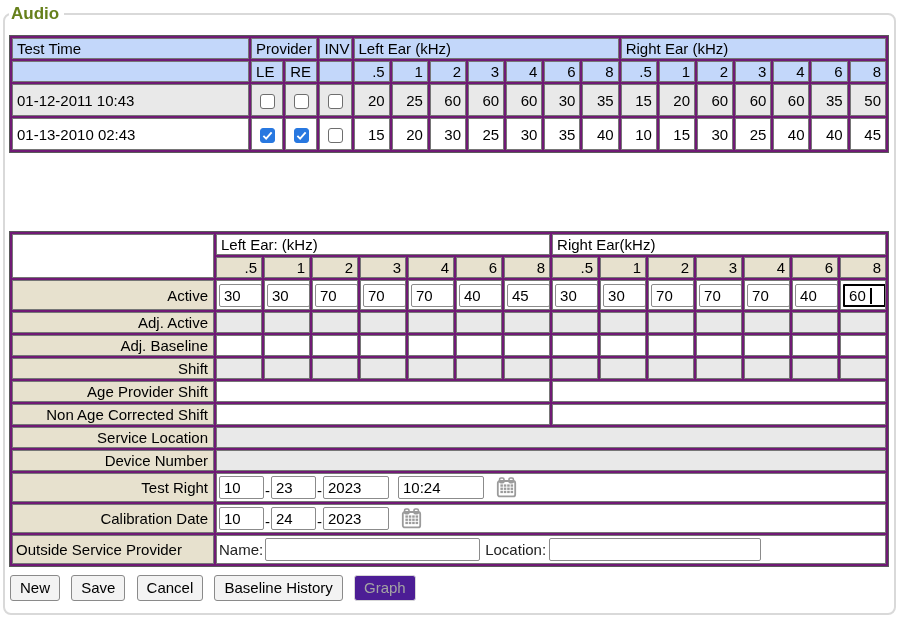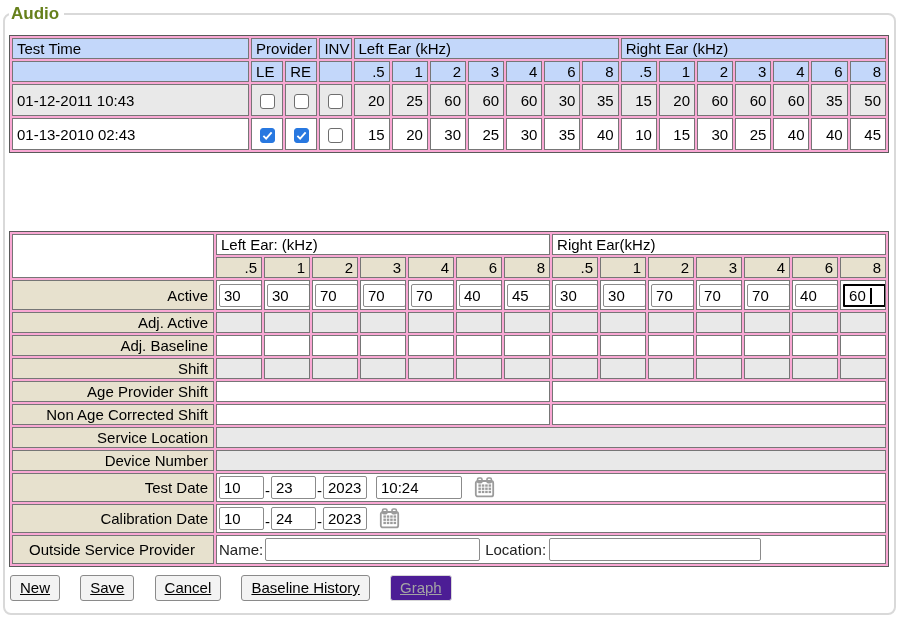--- a/index.html
+++ b/index.html
@@ -1,19 +1,19 @@
 <!DOCTYPE html>
 <html><head>
 <meta charset="utf-8">
 <style>
   html,body{margin:0;padding:0;background:#fff;}
   body{width:918px;height:617px;font-family:"Liberation Sans",sans-serif;font-size:15px;color:#000;overflow:hidden;}
   fieldset{margin:4px 22px 0 3px;border:2px solid #d9d9d9;border-radius:8px;padding:0 4px 12px 4px;min-height:600px;box-sizing:border-box;}
   legend{font-weight:bold;font-size:17px;color:#66801b;padding:0 5px 0 2px;margin-left:0;}
-  table{border-collapse:separate;border-spacing:2px;table-layout:fixed;border:1px solid #5a5a5a;background:#f9a8d4;}
+  table{border-collapse:separate;border-spacing:2px;table-layout:fixed;border:1px solid #5a5a5a;background:#701a75;}
   td{border:1px solid #767676;padding:1px 4px;height:20px;white-space:nowrap;overflow:hidden;font-size:15px;box-sizing:border-box;}
   .r{text-align:right}.l{text-align:left}
   
   .hist{margin-top:11px;width:880px;}
   .hist tr.bluehdr td{background:#c3d7fa;}
   .hist tr.datarow td{height:32px;}
   .hist tr.greyrow td{background:#e9e9e9;}
   .hist tr.whiterow td{background:#fff;}
   .hist td.chk{padding:1px;text-align:center;}
   .cb{display:inline-block;width:15px;height:15px;border:1px solid #6e6e6e;border-radius:3px;background:#fff;vertical-align:middle;box-sizing:border-box;cursor:pointer;}
@@ -27,28 +27,28 @@
   .entry td.grey{background:#e9e9e9;}
   .entry td.lblcol{text-align:right;padding-right:5px;}
   .entry tr.activerow td{height:30px;}
   .entry tr.daterow td{height:29px;}
   .entry td.inpcell{padding:2px 2px;}
   input[type=text]{font-family:"Liberation Sans",sans-serif;font-size:15px;border:1px solid #8b8b8b;border-radius:2px;height:23px;box-sizing:border-box;padding:0 2px 0 4px;margin:0;background:#fff;vertical-align:middle;}
   input.num{width:43px;}
   .wrap{position:relative;display:inline-block;}
   input.num.focus{border:2px solid #000;border-radius:1px;}
   .caret{position:absolute;left:27px;top:4px;width:1.5px;height:16px;background:#000;}
-  input.d2{width:45px;} input.d4{width:44px;} input.time{width:86px;margin-left:9px;}
+  input.d2{width:45px;} input.d4{width:66px;} input.time{width:86px;margin-left:9px;}
   input.name{width:215px;margin-left:2px;} input.loc{width:212px;margin-left:3px;}
   .dash{display:inline-block;margin:0 1px;vertical-align:bottom;}
   .flabel{display:inline-block;vertical-align:middle;color:#222;}
   .cal{display:inline-block;background:none;border:none;padding:0;margin:0 0 0 12px;vertical-align:middle;cursor:pointer;line-height:0;}
   
   .btnbar{margin:8px 0 0 1px;}
-  .btn{font-family:"Liberation Sans",sans-serif;font-size:15px;background:#f3f3f3;border:1px solid #8a8a8a;border-radius:3px;padding:3px 9px 4px 9px;margin-right:16px;color:#000;cursor:pointer;text-decoration:underline;}
+  .btn{font-family:"Liberation Sans",sans-serif;font-size:15px;background:#f3f3f3;border:1px solid #8a8a8a;border-radius:3px;padding:3px 9px 4px 9px;margin-right:7px;color:#000;cursor:pointer;}
   .btn[disabled]{color:#a4a4a4;border-color:#d7d7d7;background:#4c1d95;cursor:default;}
 </style>
 </head>
 <body>
 
 <fieldset>
   <legend>Audio</legend>
 
   <table class="hist">
     <colgroup>
@@ -266,21 +266,21 @@
     </tr>
     <tr>
       <td class="tan lblcol">Service Location</td>
       <td colspan="14" class="grey"></td>
     </tr>
     <tr>
       <td class="tan lblcol">Device Number</td>
       <td colspan="14" class="grey"></td>
     </tr>
     <tr class="daterow">
-      <td class="tan lblcol">Test Date</td>
+      <td class="tan lblcol">Test Right</td>
       <td colspan="14" class="inpcell">
         <input type="text" class="d2" value="10" style=""><span class="dash">-</span><input type="text" class="d2" value="23" style=""><span class="dash">-</span><input type="text" class="d4" value="2023" style=""><input type="text" class="time" value="10:24" style=""><span class="cal"><svg width="21" height="21" viewBox="0 0 21 21">
                 <rect x="3.6" y="1" width="4.4" height="4.6" rx="1.4" fill="none" stroke="#9b9b9b" stroke-width="1.6"></rect>
                 <rect x="13" y="1" width="4.4" height="4.6" rx="1.4" fill="none" stroke="#9b9b9b" stroke-width="1.6"></rect>
                 <rect x="1.8" y="4" width="17.4" height="15.4" rx="2" fill="none" stroke="#9b9b9b" stroke-width="1.8"></rect>
                 <g fill="#9b9b9b">
                   <rect x="4.4" y="7.4" width="2.5" height="2.3"></rect>
                   <rect x="7.8" y="7.4" width="2.5" height="2.3"></rect>
                   <rect x="11.2" y="7.4" width="2.5" height="2.3"></rect>
                   <rect x="14.6" y="7.4" width="2.5" height="2.3"></rect>
@@ -314,21 +314,21 @@
                   <rect x="14.6" y="10.6" width="2.5" height="2.3"></rect>
                   <rect x="4.4" y="13.8" width="2.5" height="2.3"></rect>
                   <rect x="7.8" y="13.8" width="2.5" height="2.3"></rect>
                   <rect x="11.2" y="13.8" width="2.5" height="2.3"></rect>
                   <rect x="14.6" y="13.8" width="2.5" height="2.3"></rect>
                 </g>
               </svg></span>
       </td>
     </tr>
     <tr class="daterow">
-      <td class="tan l" style="padding-left:16px;padding-right:2px;">Outside Service Provider</td>
+      <td class="tan l" style="padding-left:3px;padding-right:2px;">Outside Service Provider</td>
       <td colspan="14" class="inpcell">
         <span class="flabel">Name:</span><input type="text" class="name" value="" style=""><span class="flabel" style="margin-left:5px;">Location:</span><input type="text" class="loc" value="" style="">
       </td>
     </tr>
   </tbody>
     </table>
 
   <div class="btnbar">
     <button class="btn">New</button>
     <button class="btn">Save</button>

